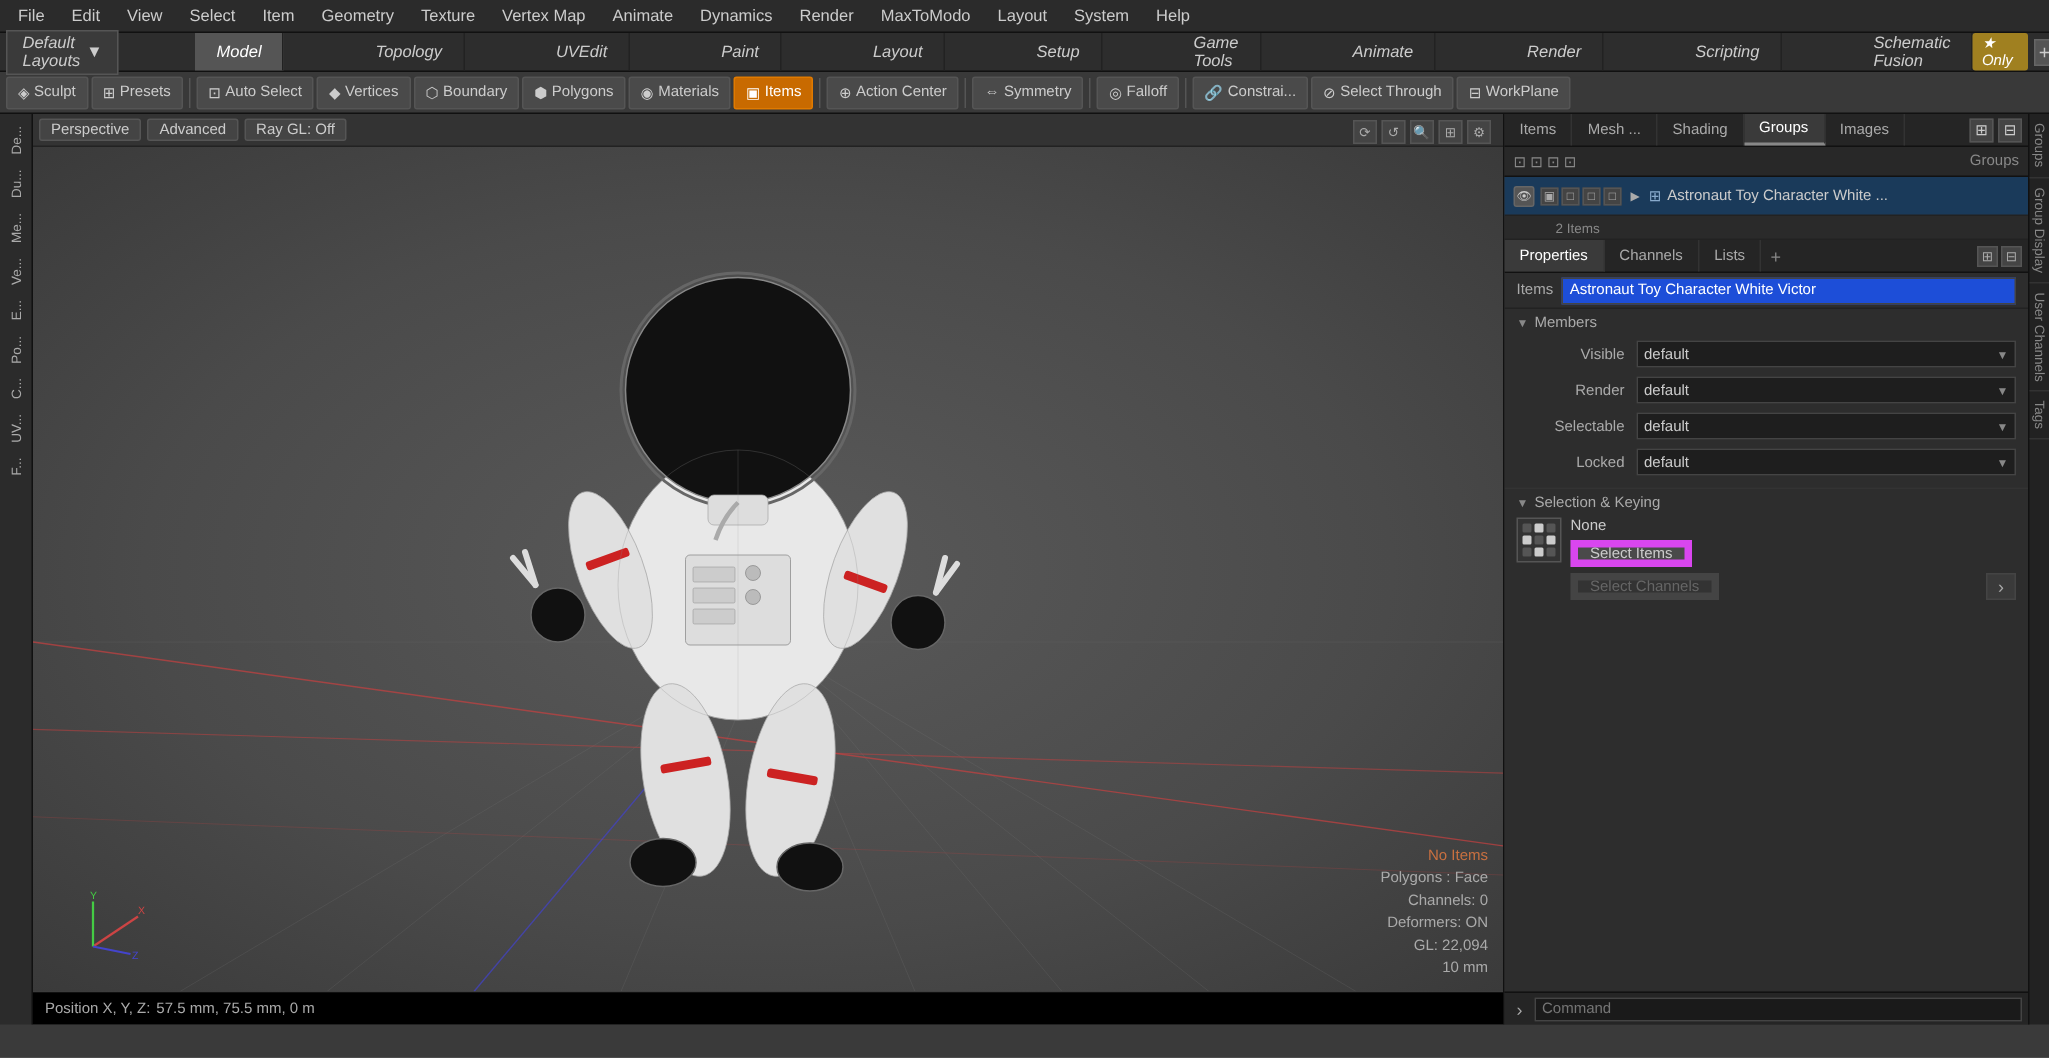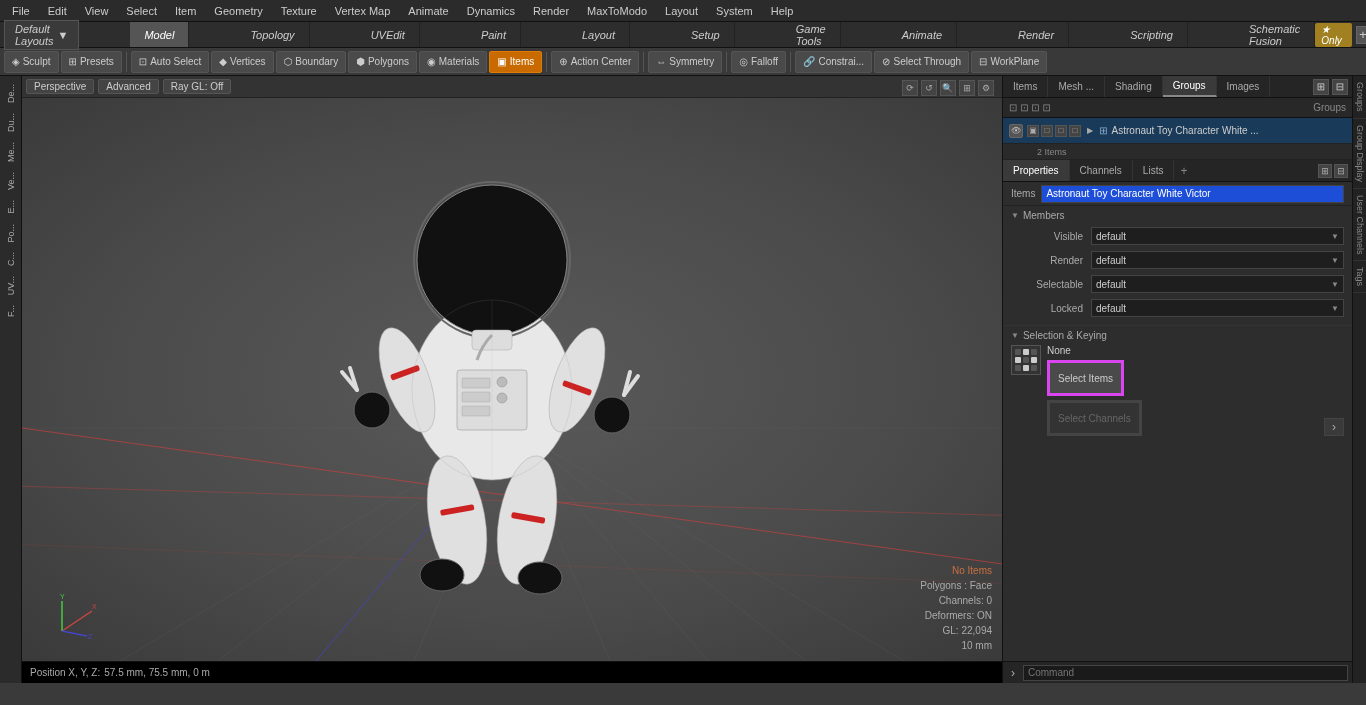--- a/index.html
+++ b/index.html
@@ -106,21 +106,21 @@
 
     
     #sel-keying { padding: 4px 8px; border-top: 1px solid #333; }
     .sel-keying-inner { display: flex; align-items: flex-start; gap: 6px; }
     .keying-icon { width: 30px; height: 30px; background: #333; border: 1px solid #555; display: flex; align-items: center; justify-content: center; }
     .keying-dots { display: grid; grid-template-columns: repeat(3,6px); gap: 2px; }
     .kdot { width: 6px; height: 6px; background: #ccc; border-radius: 1px; }
     .kdot.dark { background: #555; }
     .keying-right { flex: 1; display: flex; flex-direction: column; gap: 4px; }
     .keying-none { font-size: 10px; color: #ccc; }
-    .sel-btn { height: 36px; background: #4a4a4a; border: 3px solid #d946ef; color: #ccc; font-size: 10px; padding: 0 8px; cursor: pointer; display: flex; align-items: center; }
+    .sel-btn { height: 18px; background: #4a4a4a; border: 5px solid #d946ef; color: #ccc; font-size: 10px; padding: 0 8px; cursor: pointer; display: flex; align-items: center; }
     .sel-btn.disabled { background: #333; color: #666; border-color: #444; cursor: default; }
     .arrow-btn { width: 20px; height: 18px; background: #3a3a3a; border: 1px solid #444; color: #aaa; font-size: 12px; cursor: pointer; display: flex; align-items: center; justify-content: center; margin-top: 2px; align-self: flex-end; }
 
     
     #cmd-bar { display: flex; align-items: center; height: 22px; background: #252525; border-top: 1px solid #111; padding: 0 4px; gap: 4px; }
     #cmd-arrow { font-size: 12px; color: #aaa; padding: 0 4px; }
     #cmd-input { flex: 1; height: 16px; background: #1a1a1a; border: 1px solid #444; color: #ccc; font-size: 10px; padding: 0 4px; }
 
     
     #far-right { width: 14px; background: #222; display: flex; flex-direction: column; align-items: center; border-left: 1px solid #111; }

